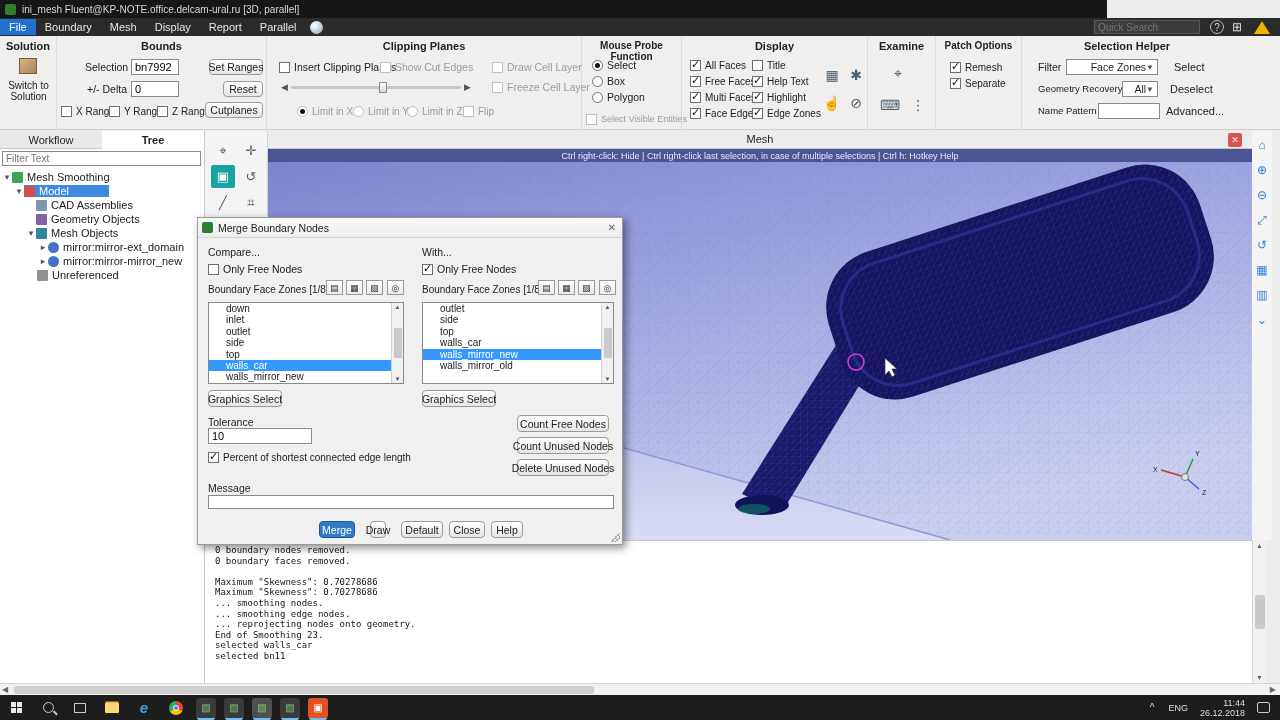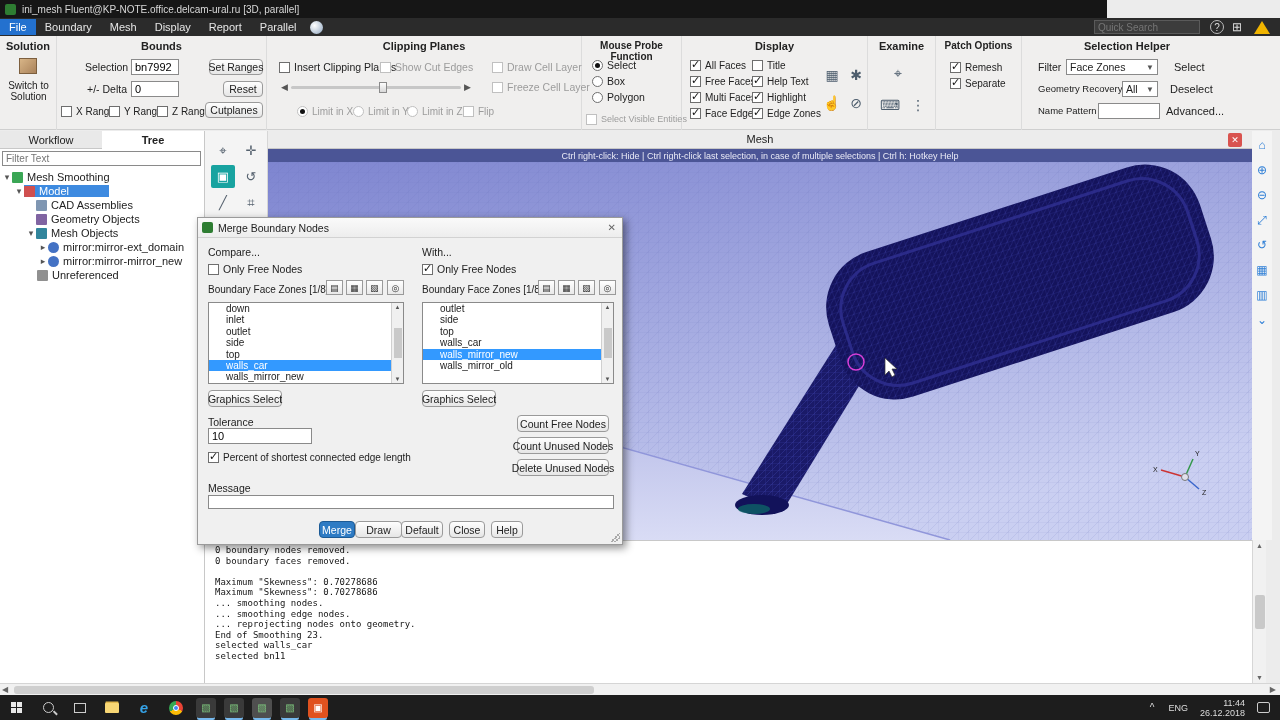--- a/index.html
+++ b/index.html
@@ -19,21 +19,21 @@
 .ck{position:absolute;display:flex;align-items:center;gap:4px;height:14px;white-space:nowrap;font-size:10.5px}
 .cb{display:inline-block;width:11px;height:11px;border:1px solid #6e6e6e;background:#fff;position:relative;flex:0 0 11px}
 .cb.on::after{content:"✓";position:absolute;left:0;top:-3px;font-size:11px;color:#111}
 .rb{display:inline-block;width:11px;height:11px;border:1px solid #6e6e6e;border-radius:50%;background:#fff;position:relative;flex:0 0 11px}
 .rb.on::after{content:"";position:absolute;left:2px;top:2px;width:5px;height:5px;border-radius:50%;background:#111}
 .dis{color:#9c9c9c}
 .dis .cb,.dis .rb{border-color:#c0c0c0}
 .btn{position:absolute;display:flex;align-items:center;justify-content:center;background:linear-gradient(#fefefe,#e6e6e6);border:1px solid #9a9a9a;border-radius:4px;font-size:10.5px;color:#222;white-space:nowrap}
 .flatbtn{position:absolute;font-size:11px;color:#222;white-space:nowrap}
 .tb{position:absolute;background:#fff;border:1px solid #8a8a8a;font-size:11px;padding:0 3px;font-family:"Liberation Sans",sans-serif}
-.dd{position:absolute;background:#fff;border:1px solid #8a8a8a;display:flex;align-items:center;justify-content:space-between;padding:0 3px;font-size:10.5px}
+.dd{position:absolute;background:#fff;border:1px solid #8a8a8a;display:flex;align-items:center;justify-content:flex-end;padding:0 3px;font-size:10.5px}
 .dda{color:#555;font-size:8px}
 .rico{position:absolute;width:24px;height:22px;display:flex;align-items:center;justify-content:center;font-size:14px;color:#4d5d6d}
 
 #sidebar{position:absolute;left:0;top:131px;width:205px;height:552px;background:#fff;border-right:1px solid #c8c8c8}
 .tab{display:inline-flex;align-items:center;justify-content:center;width:50%;height:18px;background:#e9e9e9;border-bottom:1px solid #c8c8c8;font-size:11px}
 .tab.act{background:#fff;border-bottom:1px solid #fff;font-weight:bold}
 .trow{display:flex;align-items:center;height:14px;white-space:nowrap;font-size:11px}
 .exp{width:10px;color:#555;font-size:9px;text-align:center;flex:0 0 10px}
 .tico{width:11px;height:11px;margin-right:4px;flex:0 0 11px;border-radius:1px}
 .tsel{background:#3d8ae0;color:#fff;padding-right:40px}
@@ -499,21 +499,21 @@
     </label>
 
   <div class="btn" style="left:319px;top:197px;width:92px;height:17px">Count Free Nodes</div>
   <div class="btn" style="left:319px;top:219px;width:92px;height:17px">Count Unused Nodes</div>
   <div class="btn" style="left:319px;top:241px;width:92px;height:17px">Delete Unused Nodes</div>
 
   <div class="dlbl" style="left:10px;top:264px">Message</div>
   <input class="tb" style="left: 10px; top: 277px; width: 406px; height: 14px;" value="">
 
   <div class="btn" style="left:121px;top:303px;width:36px;height:17px;background:#2e7bc4;border-color:#1c5a95;color:#fff">Merge</div>
-  <div class="btn" style="left:157px;top:303px;width:47px;height:17px">Draw</div>
+  <div class="btn" style="left:172px;top:303px;width:16px;height:17px">Draw</div>
   <div class="btn" style="left:203px;top:303px;width:42px;height:17px">Default</div>
   <div class="btn" style="left:251px;top:303px;width:36px;height:17px">Close</div>
   <div class="btn" style="left:293px;top:303px;width:32px;height:17px">Help</div>
   <div class="grip"></div>
 </div>
 
 <div id="taskbar">
   <div class="tbi" style="margin-left:4px">
     <span style="display:grid;grid-template-columns:5px 5px;grid-gap:1px">
         <span style="width:5px;height:5px;background:#e8e8e8"></span>

